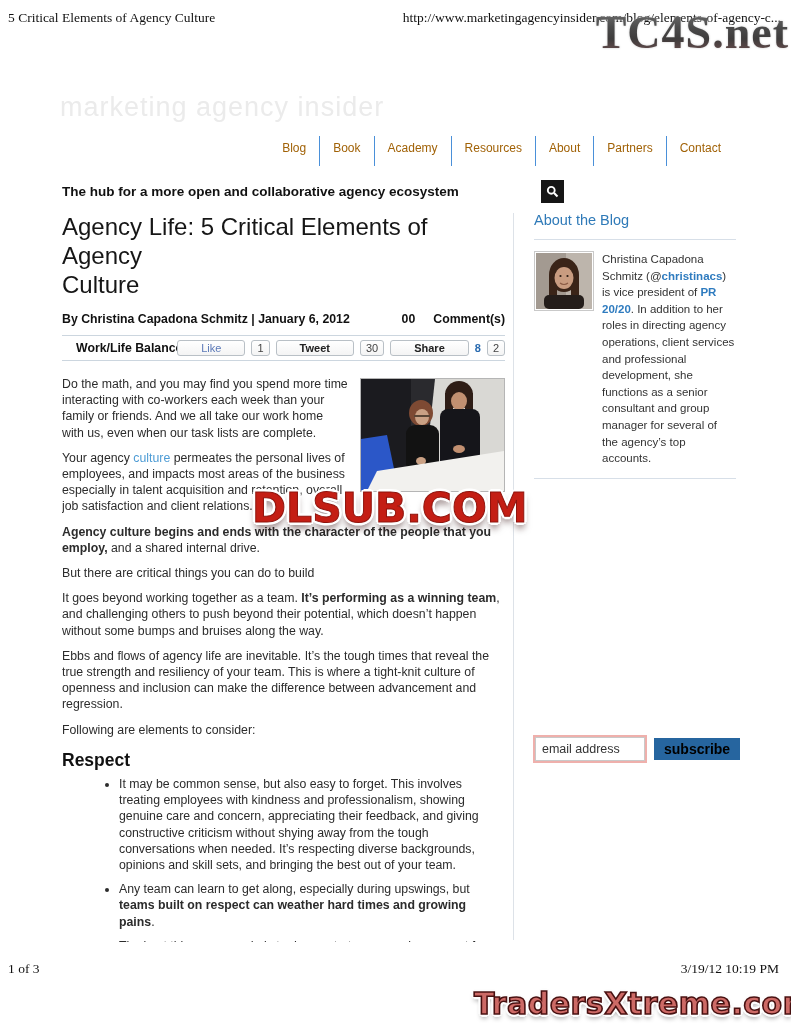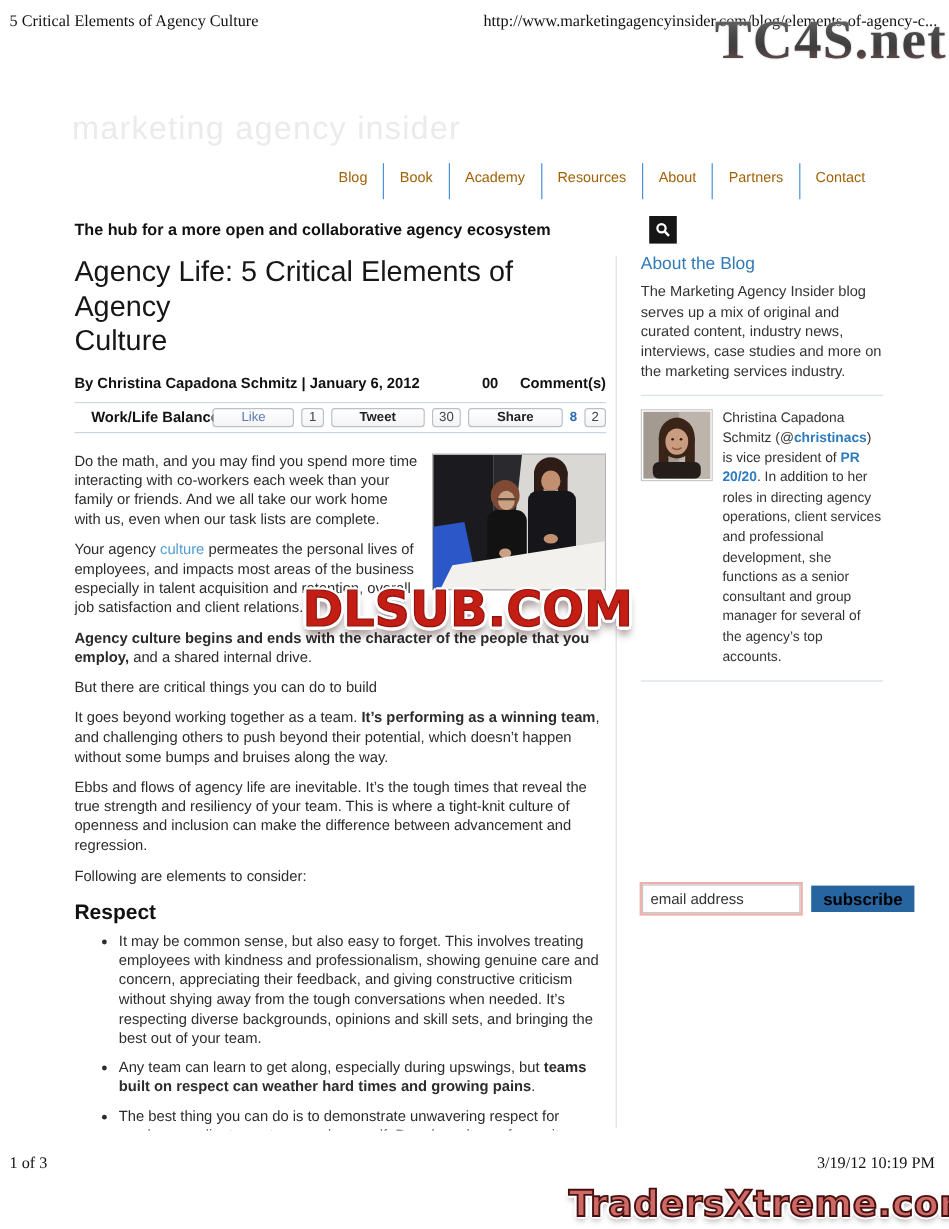--- a/index.html
+++ b/index.html
@@ -89,37 +89,37 @@
   .article-body { margin-top:15px; font-size:12.3px; line-height:16.2px; color:#2c2c2c; }
   .article-body p { margin-bottom:9px; }
   .photo {
     float:right; width:145px; height:114px; margin:2px 0 8px 12px;
     border:1px solid #b5b5b5; background:#ddd;
   }
   .article-body a, .inline-link { color:#4e9cd5; text-decoration:none; cursor:pointer; }
   .b { font-weight:bold; }
   .main h2 { font-size:17.5px; font-weight:bold; color:#111; margin:14px 0 8px 0; }
   .main ul { margin:0 0 12px 0; padding-left:37px; }
-  .main li { margin-bottom:8px; }
+  .main li { margin-bottom:8px;margin-left:20px; }
 
   
   .sidebar { position:absolute; left:534px; top:212px; width:202px; }
   .sb-heading { font-size:14.5px; color:#2f7ab8; margin-bottom:7px; font-weight:400; cursor:pointer; }
   .sb-text { font-size:12.2px; line-height:16.5px; color:#333; }
   .sb-hr { border:none; border-top:1px solid #d7dfe8; margin:11px 0; }
   .author-heading { max-width:170px; line-height:1.3; }
   .author-row { display:flex; margin-top:3px; }
   .author-photo {
     width:60px; height:60px; border:1px solid #c9c9c9; background:#fff; padding:1px; flex:none;
   }
   .bio { margin-left:8px; width:142px; font-size:11.5px; line-height:16.6px; color:#333; }
   .bio .blink { color:#2e7bbf; font-weight:bold; cursor:pointer; }
   .subscribe { position:absolute; left:535px; top:737px; display:flex; align-items:center; }
   .subscribe input {
-    width:132px; height:24px; border:1px solid #c9c9c9; box-shadow:0 0 0 2px #efb0ac;
+    width:110px; height:24px; border:1px solid #c9c9c9; box-shadow:0 0 0 2px #efb0ac;
     font-size:12.5px; padding:0 6px; font-family:"Liberation Sans", sans-serif; outline:none; color:#222;
   }
   .subscribe input::placeholder { color:#333; opacity:1; }
   .subscribe button {
     margin-left:9px; height:22px; padding:0 10px; background:#26659f; border:none;
     font-size:14px; font-weight:bold; color:#000; cursor:pointer; font-family:"Liberation Sans", sans-serif;
   }
 </style>
 </head>
 <body>
@@ -221,21 +221,20 @@
       <li>It may be common sense, but also easy to forget. This involves treating employees with kindness and professionalism, showing genuine care and concern, appreciating their feedback, and giving constructive criticism without shying away from the tough conversations when needed. It’s respecting diverse backgrounds, opinions and skill sets, and bringing the best out of your team.</li>
       <li><span>Any team can learn to get along, especially during upswings, but </span><span class="b">teams built on respect can weather hard times and growing pains</span><span>.</span></li>
       <li>The best thing you can do is to demonstrate unwavering respect for employees, clients, partners and yourself. Breed a culture of security, where people know their thoughts count and contributions matter.</li>
     </ul>
 
   </div>
 </div>
 
 <div class="sidebar">
   <div class="sb-heading">About the Blog</div>
-  <div class="sb-text">The Marketing Agency Insider blog serves up a mix of original and curated content, industry news, interviews, case studies and more on the marketing services industry.</div>
   <hr class="sb-hr">
   <div class="author-row">
     <div class="author-photo">
       <svg width="56" height="56" viewBox="0 0 56 56" preserveAspectRatio="none">
         <rect x="0" y="0" width="56" height="56" fill="#a39a91"></rect>
         <rect x="30" y="0" width="26" height="56" fill="#bdb5ac"></rect>
         <ellipse cx="28" cy="22" rx="15" ry="17" fill="#3a2418"></ellipse>
         <rect x="13" y="22" width="8" height="26" fill="#3a2418"></rect>
         <rect x="35" y="22" width="8" height="26" fill="#3a2418"></rect>
         <ellipse cx="28" cy="25" rx="9.5" ry="11" fill="#c99c80"></ellipse>

